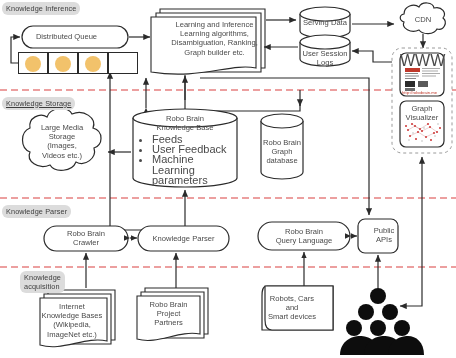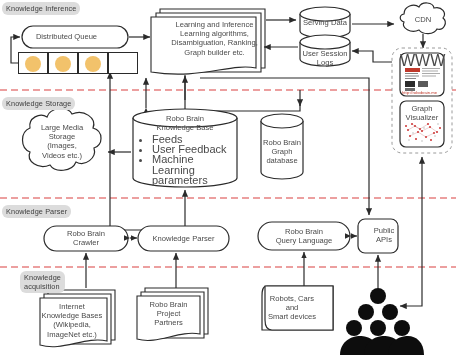--- a/index.html
+++ b/index.html
@@ -222,21 +222,21 @@
 
   <div class="qcell" style="left:18px;top:52px;width:30px;height:22px;"></div>
   <div class="qcell" style="left:48px;top:52px;width:30px;height:22px;"></div>
   <div class="qcell" style="left:78px;top:52px;width:30px;height:22px;"></div>
   <div class="qcell" style="left:108px;top:52px;width:30px;height:22px;"></div>
   <div class="qdot" style="left:25px;top:56px;width:16px;height:16px;"></div>
   <div class="qdot" style="left:55px;top:56px;width:16px;height:16px;"></div>
   <div class="qdot" style="left:85px;top:56px;width:16px;height:16px;"></div>
 
   <div class="sect-label" style="left:2px;top:2px;">Knowledge Inference</div>
-  <div class="sect-label" style="left:2px;top:97px;">Knowledge Storage</div>
+  <div class="sect-label" style="left:2px;top:97px;text-decoration:underline;">Knowledge Storage</div>
   <div class="sect-label" style="left:2px;top:205px;">Knowledge Parser</div>
   <div class="sect-label" style="left:20px;top:271px;">Knowledge
 acquisition</div>
 
   <div class="node-text" style="left:22px;top:32px;width:89px;">Distributed Queue</div>
 
   <div class="node-text" style="left:153px;top:20px;width:123px;">Learning and Inference
 Learning algorithms,
 Disambiguation, Ranking,
 Graph builder etc.</div>

